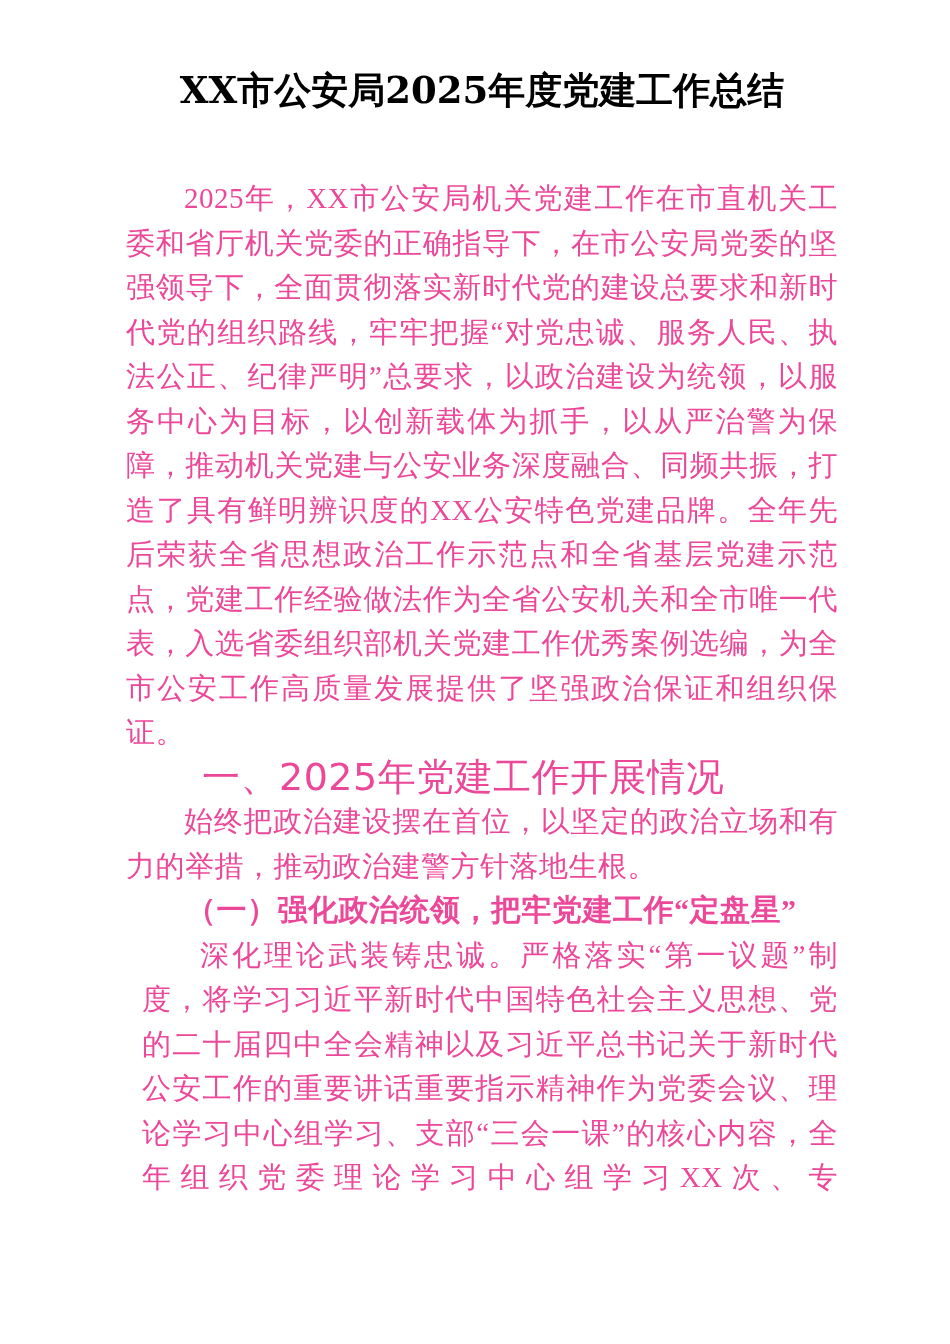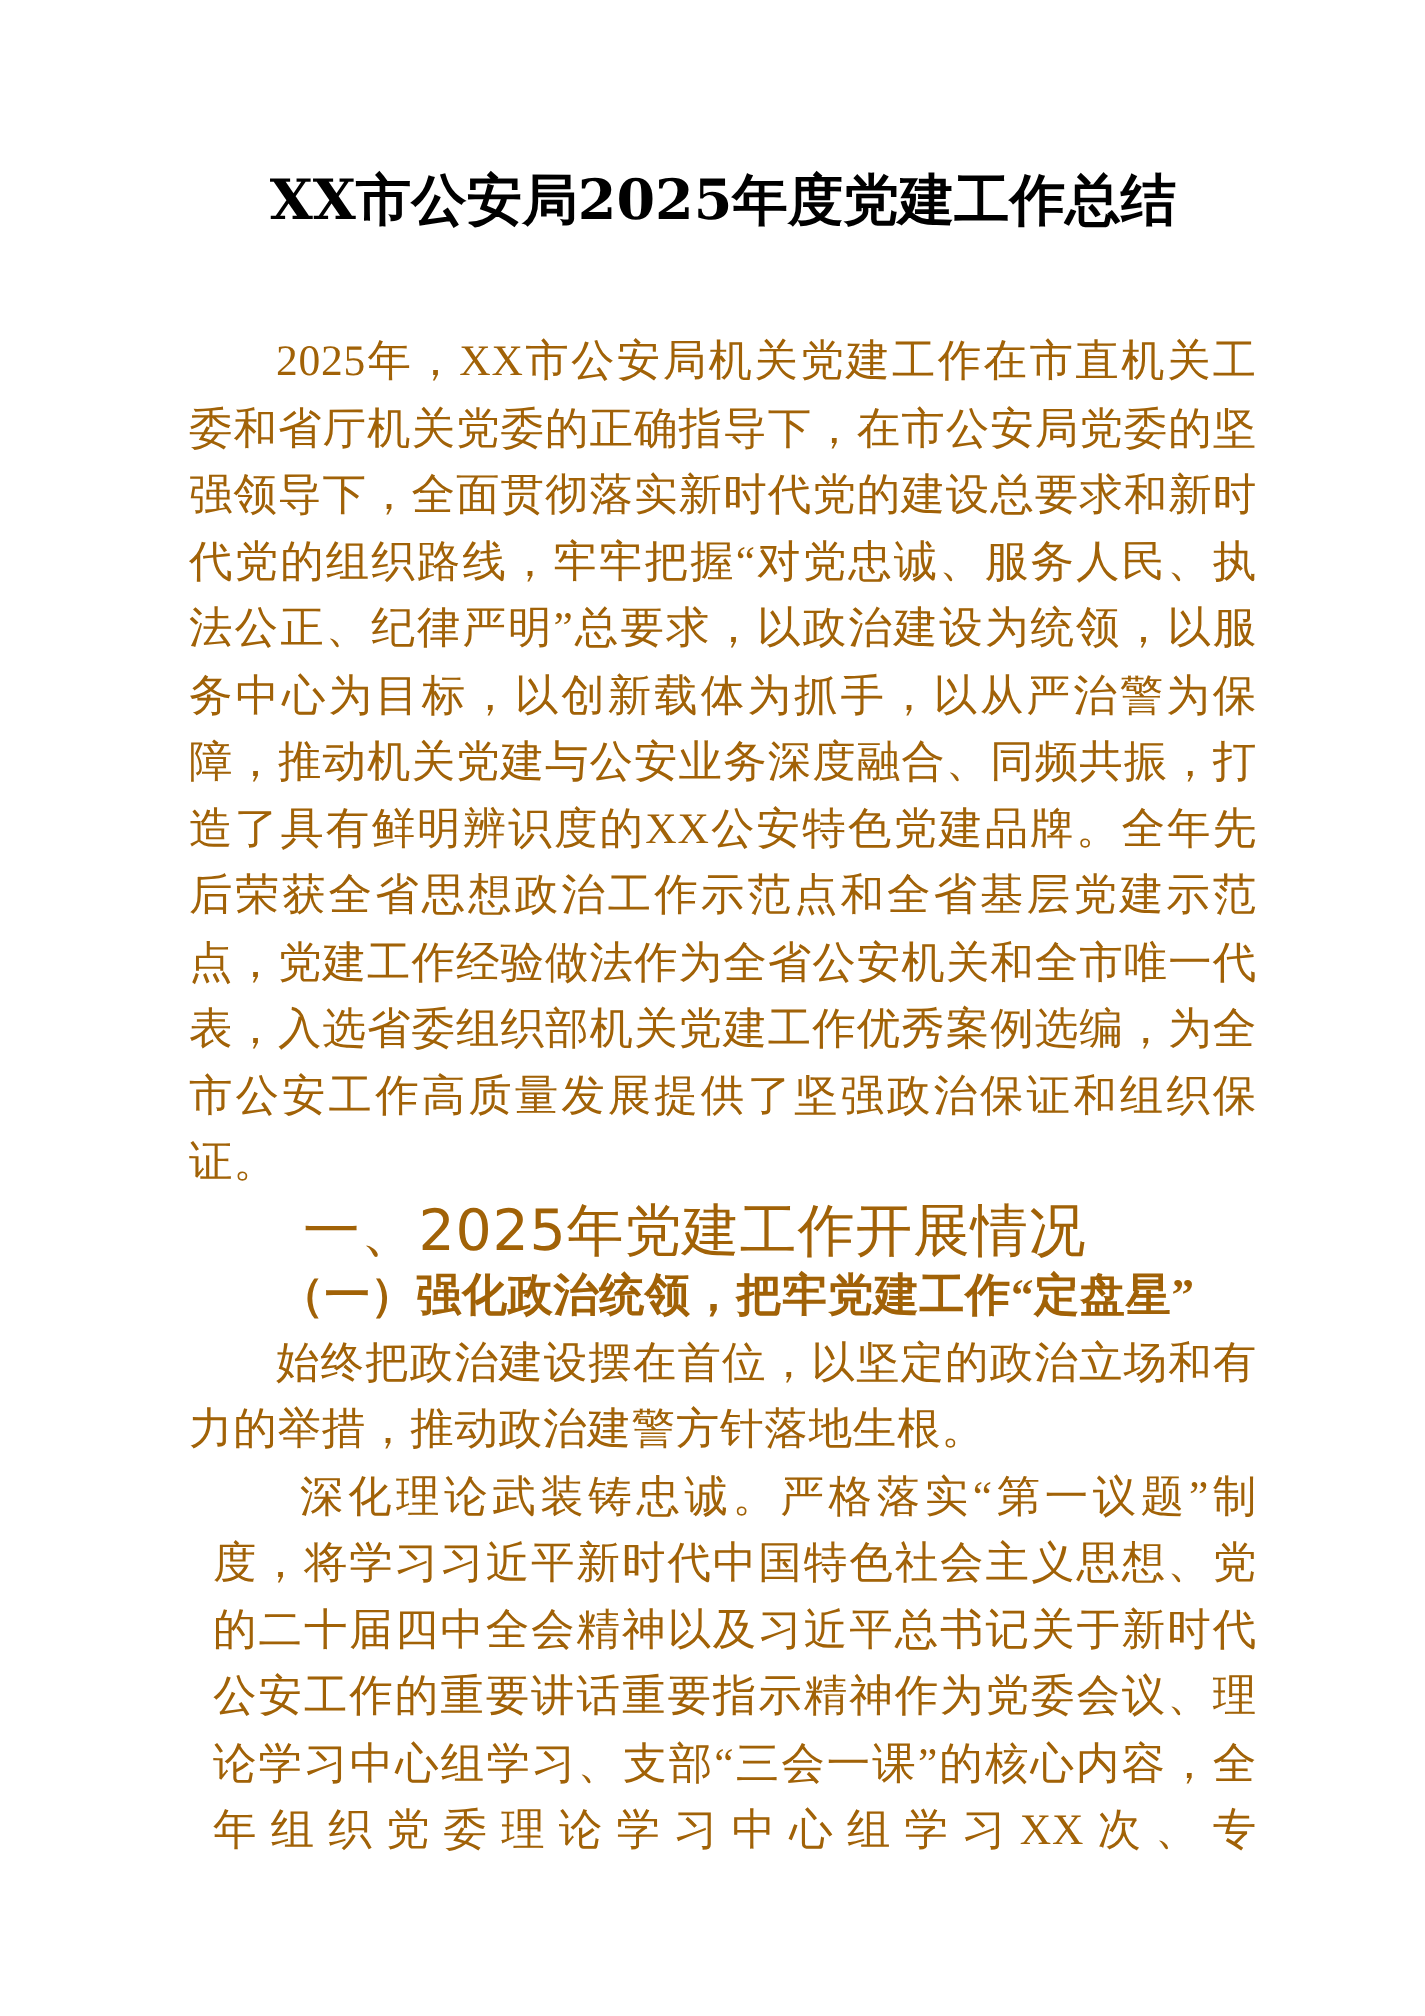--- a/index.html
+++ b/index.html
@@ -6,41 +6,41 @@
     margin: 0;
     padding: 0;
     background: #ffffff;
   }
   .page {
     position: relative;
     width: 950px;
     height: 1344px;
     background: #ffffff;
     box-sizing: border-box;
-    padding: 104px 112px 0 126px;
+    padding: 61px 112px 0 126px;
     overflow: hidden;
     color: #000000;
   }
   .doc-title {
     margin: 0 0 57px 0;
     text-align: center;
     font-family: "DejaVu Serif", "Liberation Serif", serif;
     font-weight: bold;
     font-size: 37px;
     line-height: 58px;
     color: #000000;
   }
   .para {
     margin: 0;
     font-family: "Liberation Serif", "DejaVu Serif", serif;
     font-size: 29px;
     line-height: 44.5px;
     text-align: justify;
     text-indent: 2em;
-    color: #a16207;
+    color: #ec4899;
     letter-spacing: 0.5px;
   }
   .para.heading1 {
     font-family: "DejaVu Sans", "Liberation Sans", sans-serif;
     font-weight: normal;
     font-size: 38px;
   }
   .para.heading2 {
     font-family: "Liberation Serif", "DejaVu Serif", serif;
     font-weight: bold;
@@ -53,17 +53,17 @@
   }
 </style>
 </head>
 <body>
 
 <div class="page">
   <h1 class="doc-title">XX市公安局2025年度党建工作总结</h1>
   <div class="doc-body">
       <p class="para body">2025年，XX市公安局机关党建工作在市直机关工委和省厅机关党委的正确指导下，在市公安局党委的坚强领导下，全面贯彻落实新时代党的建设总要求和新时代党的组织路线，牢牢把握“对党忠诚、服务人民、执法公正、纪律严明”总要求，以政治建设为统领，以服务中心为目标，以创新载体为抓手，以从严治警为保障，推动机关党建与公安业务深度融合、同频共振，打造了具有鲜明辨识度的XX公安特色党建品牌。全年先后荣获全省思想政治工作示范点和全省基层党建示范点，党建工作经验做法作为全省公安机关和全市唯一代表，入选省委组织部机关党建工作优秀案例选编，为全市公安工作高质量发展提供了坚强政治保证和组织保证。</p>
       <p class="para heading1">一、2025年党建工作开展情况</p>
+      <p class="para body">始终把政治建设摆在首位，以坚定的政治立场和有力的举措，推动政治建警方针落地生根。</p>
       <p class="para heading2">（一）强化政治统领，把牢党建工作“定盘星”</p>
-      <p class="para body">始终把政治建设摆在首位，以坚定的政治立场和有力的举措，推动政治建警方针落地生根。</p>
       <p class="para body-cut">深化理论武装铸忠诚。严格落实“第一议题”制度，将学习习近平新时代中国特色社会主义思想、党的二十届四中全会精神以及习近平总书记关于新时代公安工作的重要讲话重要指示精神作为党委会议、理论学习中心组学习、支部“三会一课”的核心内容，全年组织党委理论学习中心组学习XX次、专</p>
     </div>
 </div>
 
 </body></html>

